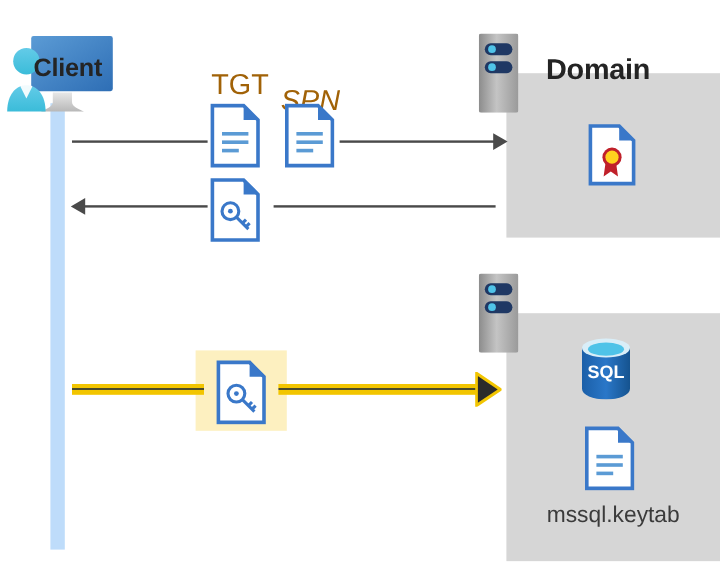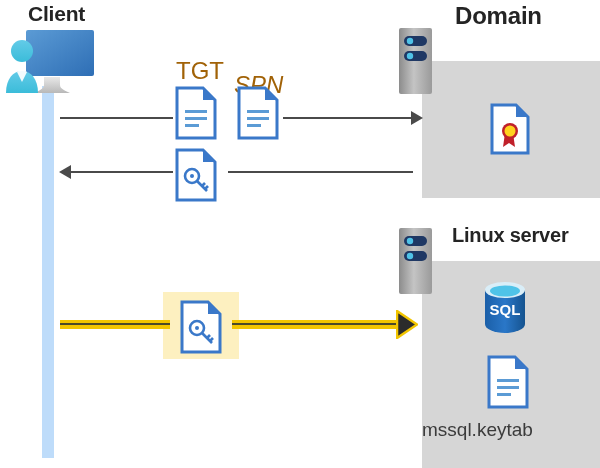--- a/index.html
+++ b/index.html
@@ -18,20 +18,21 @@
     overflow: hidden;
   }
   .abs { position: absolute; }
 
   
   .title {
     font-weight: bold;
     color: #242424;
     letter-spacing: -0.2px;
     line-height: 1.18;
+    margin-top: 43px;
   }
   #client-title {
     left: 28px; top: 2px;
     font-size: 21px;
   }
   #dc-title {
     left: 455px; top: 2px;
     font-size: 24px;
     width: 140px;
   }
@@ -77,21 +78,21 @@
     font-size: 24px;
     color: #a16207;
     font-weight: normal;
   }
   #label-tgt { left: 176px; top: 57px; }
   #label-spn { left: 234px; top: 71px; font-style: italic; }
 
   #keytab-label {
     left: 422px; top: 419px;
     width: 178px;
-    text-align: left;
+    text-align: center;
     font-size: 19px;
     color: #3b3b3b;
   }
 
   
   .gray-line {
     background: #4a4a4a;
     height: 2px;
   }
   #flow1-seg1 { left: 60px;  top: 117px; width: 113px; }
@@ -203,21 +204,20 @@
     <circle cx="20" cy="28" r="5.5" fill="#ffd21e"></circle>
   </svg>
 
   <svg class="abs server-icon" id="linux-server" viewBox="0 0 33 66">
     <rect x="0" y="0" width="33" height="66" rx="2" fill="url(#srvGrad)"></rect>
     <rect x="5" y="8" width="23" height="10" rx="5" fill="#1f3864"></rect>
     <circle cx="11" cy="13" r="3.2" fill="#4fc3e8"></circle>
     <rect x="5" y="23" width="23" height="10" rx="5" fill="#1f3864"></rect>
     <circle cx="11" cy="28" r="3.2" fill="#4fc3e8"></circle>
   </svg>
-  <div class="abs title" id="linux-title">Linux server</div>
 
   <svg class="abs" id="sql-icon" viewBox="0 0 48 52">
     <defs>
       <linearGradient id="cylGrad" x1="0" y1="0" x2="1" y2="0">
         <stop offset="0%" stop-color="#1b5fa8"></stop>
         <stop offset="50%" stop-color="#2a77c8"></stop>
         <stop offset="100%" stop-color="#15538f"></stop>
       </linearGradient>
     </defs>
     <path d="M4 9 h40 v34 a20 9 0 0 1 -40 0 z" fill="url(#cylGrad)"></path>

